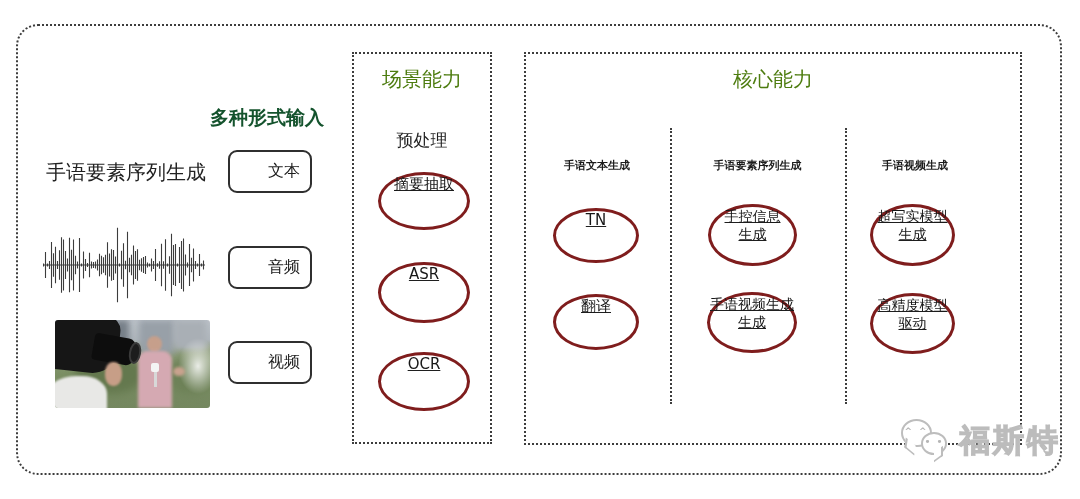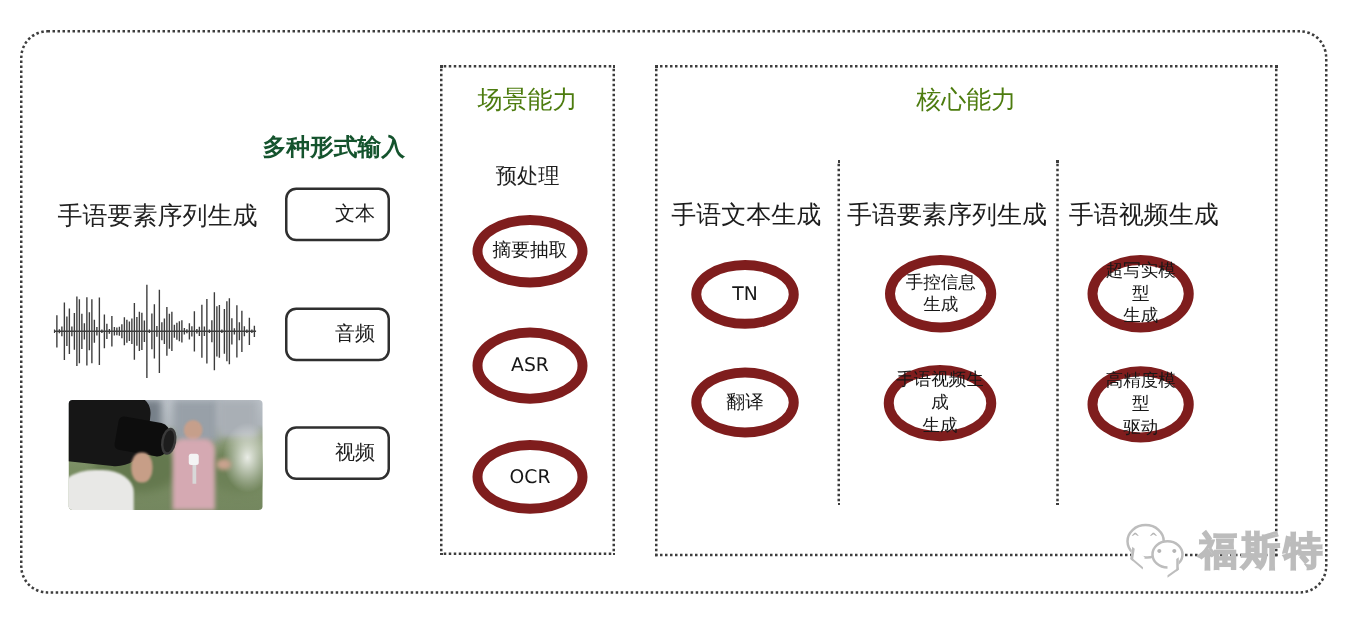--- a/index.html
+++ b/index.html
@@ -16,25 +16,25 @@
   .dash-box { position:absolute; border:2px dotted #3d3d3d; }
   .scene-box { left:352px; top:52px; width:140px; height:392px; }
   .core-box  { left:524px; top:52px; width:498px; height:393px; }
   .vdivider { position:absolute; top:128px; height:276px; width:0; border-left:2px dotted #3d3d3d; }
 
   .box-title { position:absolute; font-weight:400; font-size:20px; text-align:center; color:#4d7c0f; }
   .scene-title { left:352px; width:140px; top:66px; }
   .core-title  { left:524px; width:498px; top:66px; }
   .sub-label { position:absolute; font-size:17px; text-align:center; color:#1f1f1f; }
   .preprocess { left:352px; width:140px; top:129px; }
-  .col-label { position:absolute; top:158px; font-size:20px; font-weight:400; text-align:center; color:#1c1c1c; }
+  .col-label { position:absolute; top:158px; font-size:11px; font-weight:700; text-align:center; color:#1c1c1c; }
 
   .ellipse {
-    position:absolute; border:8px solid #7f1d1d; border-radius:50%;
-    background:#fff; display:flex; align-items:center; justify-content:center;
+    position:absolute; border:3px solid #7f1d1d; border-radius:50%;
+    background:#fff; display:flex; align-items:flex-start; justify-content:center;text-decoration:underline;
   }
   .ellipse span { white-space:pre-line; text-align:center; font-size:15px; line-height:1.3; color:#171717; }
   .ellipse.two-line span { font-size:14px; line-height:1.3; }
 
   .input-label { position:absolute; left:210px; top:105px; width:130px; text-align:left; font-size:19px; font-weight:700; color:#14532d; }
   .sample-text { position:absolute; left:46px; top:159px; font-size:20px; color:#222; }
   .io-box {
     position:absolute; left:228px; width:84px; height:43px;
     border:2px solid #2f2f2f; border-radius:9px; background:#fff;
     display:flex; align-items:center; justify-content:center; font-size:16px; color:#1c1c1c;padding-left:28px;

